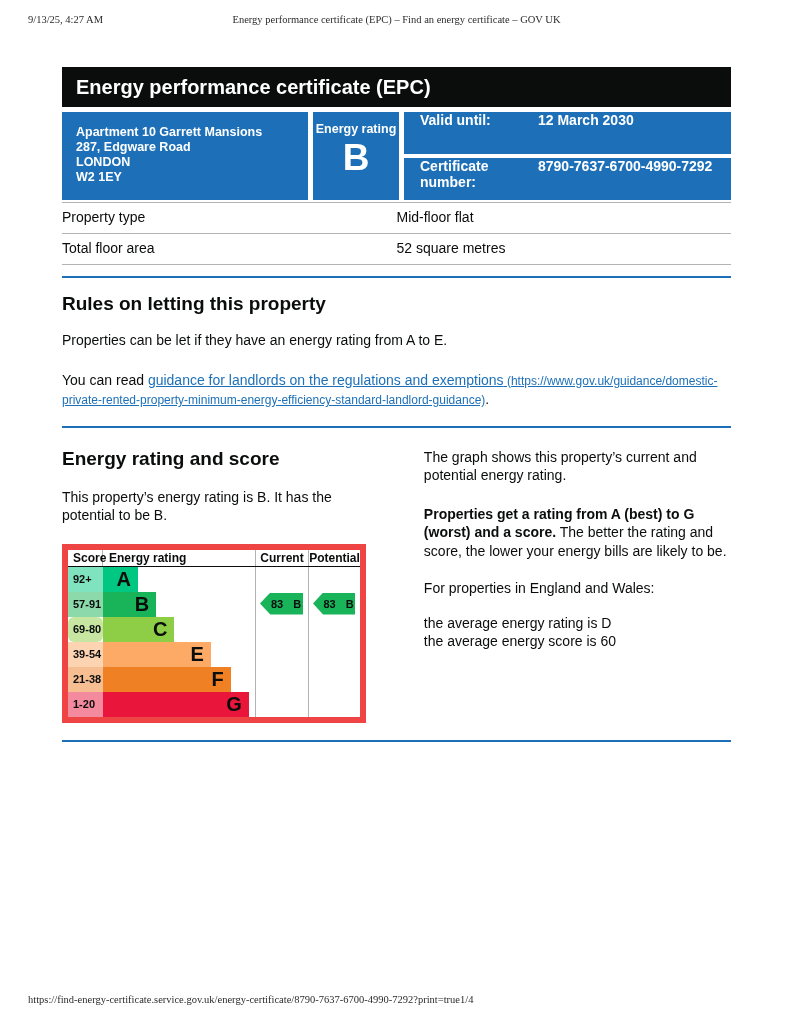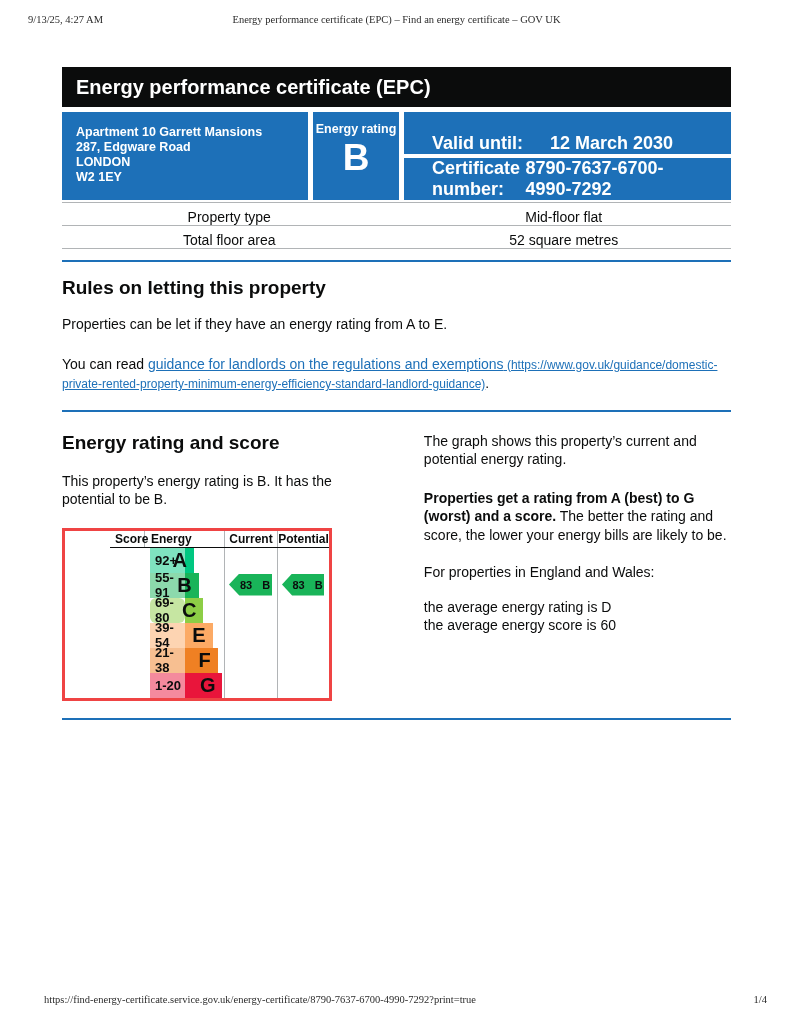--- a/index.html
+++ b/index.html
@@ -3,42 +3,42 @@
 <meta charset="utf-8">
 <style>
   * { margin:0; padding:0; box-sizing:border-box; }
   html,body { width:793px; height:1024px; background:#fff; color:#0b0c0c;
               font-family:"Liberation Sans", sans-serif; position:relative; overflow:hidden; }
 
   
   .print-hf { font-family:"Liberation Serif", serif; font-size:10.5px; color:#2b2b2b; }
   .print-header { position:absolute; top:14px; left:28px; right:28px; height:14px; }
   .ph-title { position:absolute; left:50%; transform:translateX(-50%); white-space:nowrap; }
-  .print-footer { position:absolute; top:994px; left:44px; right:26px;
-                  display:flex; justify-content:space-between; }
+  .print-footer { position:absolute; top:994px; left:28px; right:26px;
+                  display:flex; }
 
   
   .page { position:absolute; top:67px; left:62px; width:669px; }
 
   .banner { background:#0b0c0c; color:#fff; height:40px; line-height:40px;
             font-size:20px; font-weight:bold; padding:0 14px; }
 
   .summary { display:flex; gap:5px; margin-top:5px; height:88px; }
   .blue { background:#1d70b8; color:#fff; }
   .address-box { width:246px; padding:13px 14px; font-size:12.5px; font-weight:bold; line-height:15px; }
   .rating-box { width:86px; text-align:center; padding-top:10px; }
   .rating-label { font-size:12.5px; font-weight:bold; }
   .rating-value { font-size:37px; font-weight:bold; line-height:44px; }
   .validity { flex:1; display:flex; flex-direction:column; gap:4px; }
-  .validity-row { flex:1; display:flex; align-items:flex-end; padding:0 28px;
-                  font-size:18px; font-weight:bold; }
+  .validity-row { flex:1; display:flex; align-items:flex-start; padding:0 16px;
+                  font-size:14px; font-weight:bold; }
   .vlabel { width:118px; }
 
   .ptable { margin-top:2px; font-size:14px; }
-  .trow { display:flex; border-bottom:1px solid #b1b4b6; padding:6px 0 0;text-align:center; }
+  .trow { display:flex; border-bottom:1px solid #b1b4b6; padding:6px 0 8px; }
   .trow:first-child { border-top:1px solid #b1b4b6; }
   .tlabel, .tvalue { width:50%; }
 
   .rule { border:0; height:2px; background:#1d70b8; }
   .r1 { margin-top:11px; }
   .r2 { margin-top:16px; }
   .r3 { margin-top:17px; }
 
   h2 { font-size:19px; font-weight:bold; }
   .rules-h2 { margin-top:15px; }
@@ -51,30 +51,30 @@
   .two-col { margin-top:20px; display:flex; }
   .col-left { width:330px; }
   .col-right { width:313px; margin-left:38px; }
   .col-left .lead-p { margin-top:18px; }
   .col-left .improve-p { margin-top:22px; }
   .col-right .rp2 { margin-top:20px; }
   .col-right .rp3 { margin-top:19px; }
   .col-right .rp4 { margin-top:16px; }
 
   
-  .epc-chart { margin-top:19px; width:270px; border:3px solid #ef4444; background:#fff;padding-left:45px; }
+  .epc-chart { margin-top:19px; width:304px; border:6px solid #ef4444; background:#fff; }
   .chart-header { display:flex; height:17px; border-bottom:1px solid #0b0c0c;
                   font-weight:bold; font-size:12px; line-height:16px; }
   .ch-score { width:35px; padding-left:5px; border-right:1px solid #b1b4b6; }
   .ch-rating { flex:1; padding-left:6px; }
   .ch-current { width:53px; border-left:1px solid #b1b4b6; text-align:center; }
   .ch-potential { width:52px; border-left:1px solid #b1b4b6; text-align:center; }
   .chart-row { display:flex; height:25px; }
   .score-cell { width:35px; display:flex; align-items:center; padding-left:5px;
-                font-weight:bold; font-size:13px;margin-left:40px; }
+                font-weight:bold; font-size:11px; }
   .bar-cell { flex:1; }
   .band-bar { height:100%; display:flex; align-items:center; justify-content:flex-end;
               padding-right:7px; font-weight:bold; font-size:20px; }
   .pointer-cell { position:relative; }
   .cur-cell { width:53px; border-left:1px solid #b1b4b6; }
   .pot-cell { width:52px; border-left:1px solid #b1b4b6; }
   .arrow { position:absolute; top:1px; bottom:2px; left:4px; right:5px;
            clip-path:polygon(0% 50%, 24% 0%, 100% 0%, 100% 100%, 24% 100%);
            display:flex; align-items:center; justify-content:center;
            padding-left:9px; gap:10px; font-weight:bold; font-size:11px; color:#0b0c0c; }
@@ -148,21 +148,21 @@
         <div>
             <div class="chart-row">
               <div class="score-cell" style="background: rgb(127, 227, 192);">92+</div>
               <div class="bar-cell">
                 <div class="band-bar" style="width: 23%; background: rgb(0, 199, 129);">A</div>
               </div>
               <div class="pointer-cell cur-cell"></div>
               <div class="pointer-cell pot-cell"></div>
             </div>
             <div class="chart-row">
-              <div class="score-cell" style="background: rgb(140, 217, 172);">55-91</div>
+              <div class="score-cell" style="background: rgb(140, 217, 172);">57-91</div>
               <div class="bar-cell">
                 <div class="band-bar" style="width: 35%; background: rgb(25, 180, 89);">B</div>
               </div>
               <div class="pointer-cell cur-cell">
                 <div class="arrow" style="background: rgb(25, 180, 89);">
                   <span>83</span>
                   <span>B</span>
                 </div>
               </div>
               <div class="pointer-cell pot-cell">

